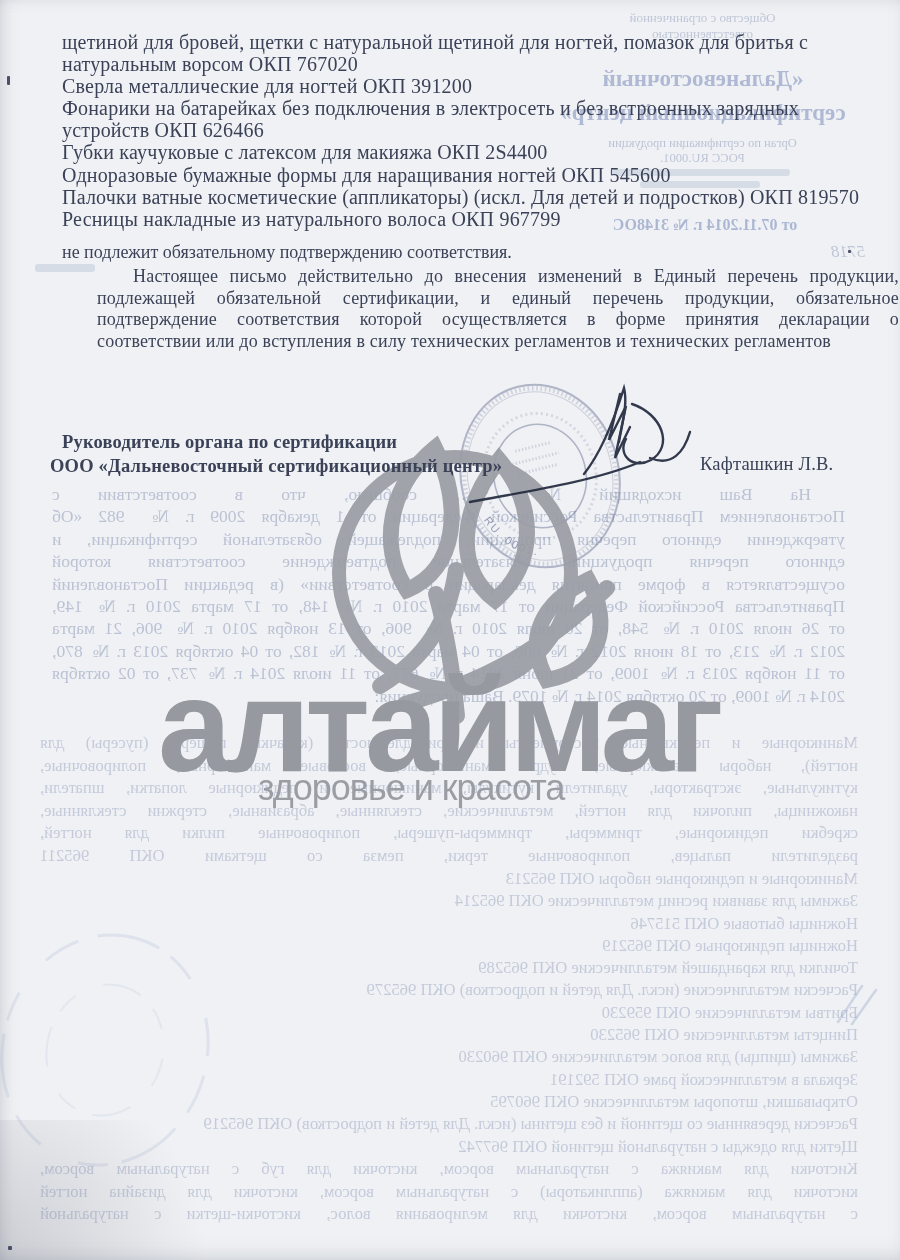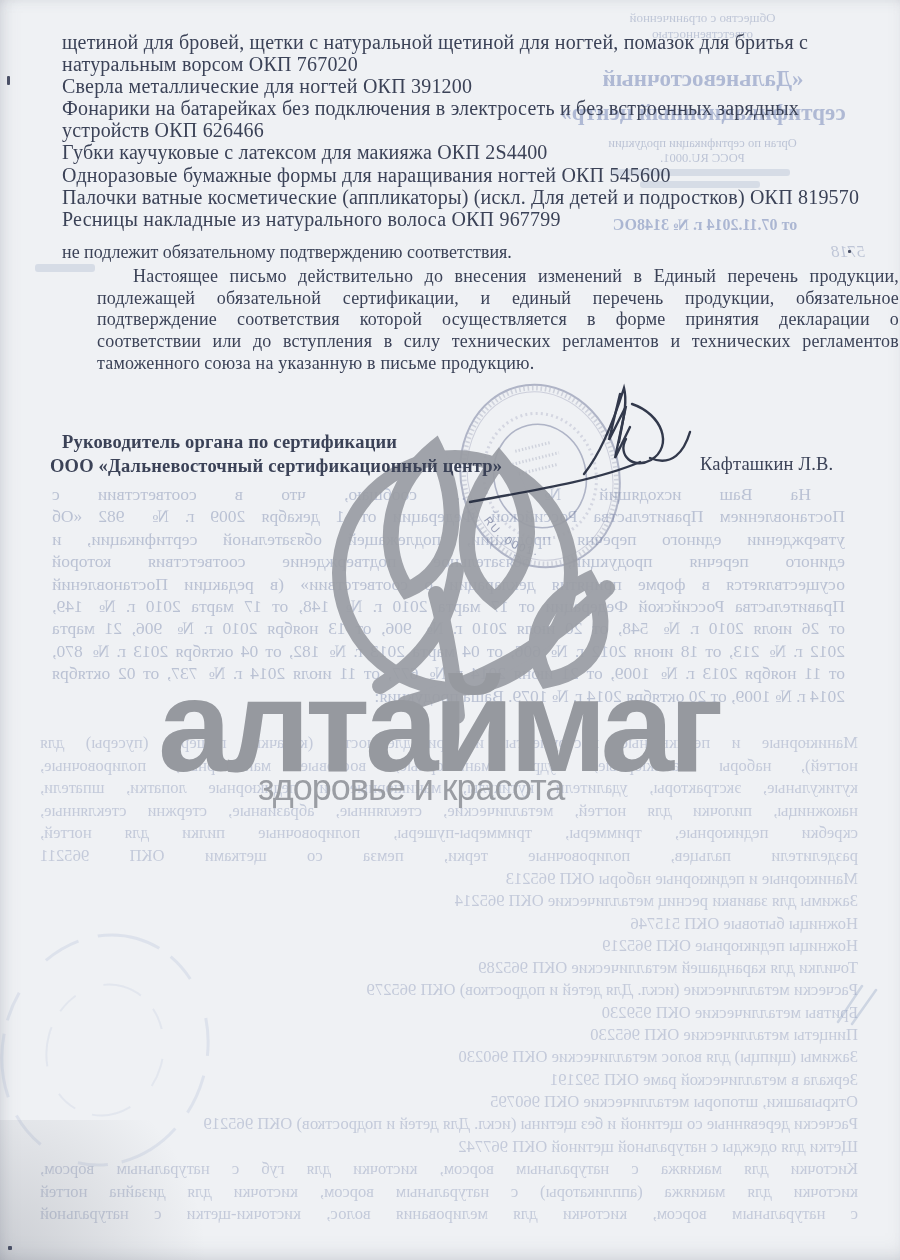--- a/index.html
+++ b/index.html
@@ -176,21 +176,20 @@
       <div class="ln">Ресницы накладные из натурального волоса ОКП 967799</div>
     </div>
 
   <div class="abs front statement ink">не подлежит обязательному подтверждению соответствия.</div>
 
   <div class="abs front validity ink">
       <div class="ln">Настоящее письмо действительно до внесения изменений в Единый перечень продукции,</div>
       <div class="ln">подлежащей обязательной сертификации, и единый перечень продукции, обязательное</div>
       <div class="ln">подтверждение соответствия которой осуществляется в форме принятия декларации о</div>
       <div class="ln">соответствии или до вступления в силу технических регламентов и технических регламентов</div>
-      <div class="ln">таможенного союза на указанную в письме продукцию.</div>
     </div>
 
   <div class="abs front sig-role1 ink">Руководитель органа по сертификации</div>
   <div class="abs front sig-role2 ink">ООО «Дальневосточный сертификационный центр»</div>
   <div class="abs front sig-name ink">Кафташкин Л.В.</div>
 
   <div class="speck" style="left:7px;top:76px;width:3px;height:9px"></div>
   <div class="speck" style="left:848px;top:250px;width:3px;height:3px"></div>
   <div class="speck" style="left:8px;top:1246px;width:4px;height:4px"></div>
 </div>

